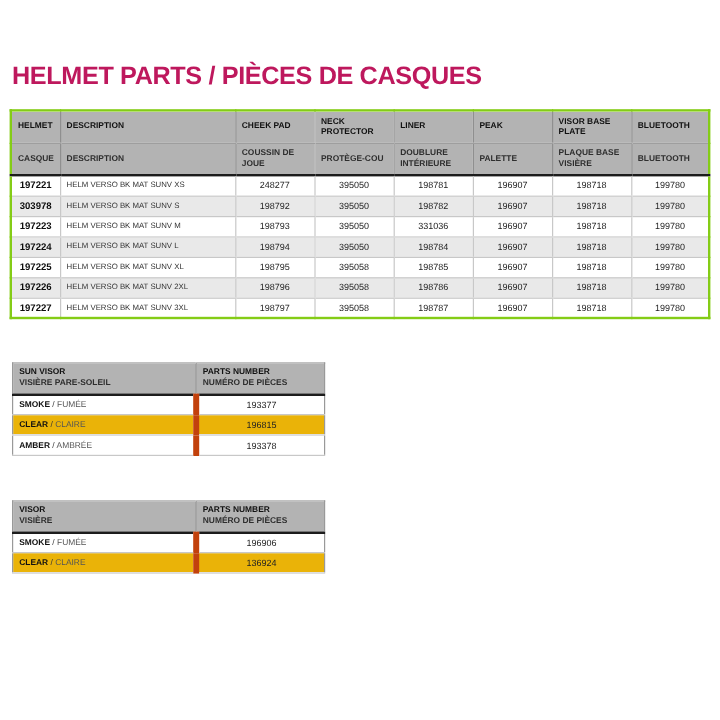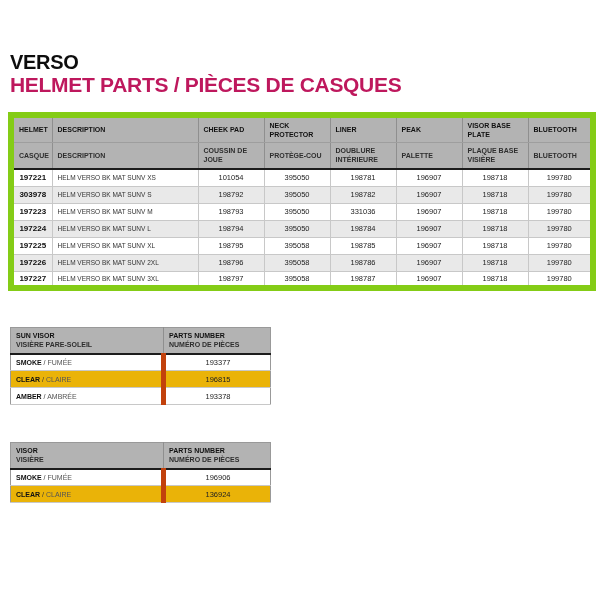--- a/index.html
+++ b/index.html
@@ -19,21 +19,21 @@
   .heading {
     font-size: 21px; line-height: 23px; font-weight: 800;
     letter-spacing: -0.3px; color: #be185d;
   }
 
   
   table { border-collapse: collapse; table-layout: fixed; }
   th, td { overflow: hidden; }
 
   
-  .main-table { width: 582px; margin-left: -2px; border: 6px solid #84cc16; }
+  .main-table { width: 582px; margin-left: -2px; border: 2px solid #84cc16; }
   .main-table thead th {
     background: #b3b3b3;
     font-size: 7px; line-height: 9px; font-weight: bold;
     text-align: left; vertical-align: middle;
     padding: 2px 3px 2px 5px;
     height: 27px;
     border-left: 1px solid #8f8f8f;
     border-bottom: 1px solid #9e9e9e;
     text-transform: uppercase;
     color: #111;
@@ -97,21 +97,20 @@
   col.sw-label { width: 153px; }
   col.sw-num   { width: 107px; }
 
   .sun-visor-wrap { margin-top: 36px; }
   .visor-wrap { margin-top: 37px; }
 </style>
 </head>
 <body>
 
 <div class="title-block">
-  <div class="brand">VERSO</div>
   <div class="heading">HELMET PARTS / PIÈCES DE CASQUES</div>
 </div>
 
 <table class="main-table">
   <colgroup>
     <col class="w-id">
       <col class="w-desc">
     <col class="w-std">
       <col class="w-std">
       <col class="w-std">
@@ -138,21 +137,21 @@
       <th>DOUBLURE INTÉRIEURE</th>
       <th>PALETTE</th>
       <th>PLAQUE BASE VISIÈRE</th>
       <th>BLUETOOTH</th>
     </tr>
   </thead>
   <tbody>
       <tr>
         <td class="c-id">197221</td>
         <td class="c-desc">HELM VERSO BK MAT SUNV XS</td>
-        <td class="c-num">101054</td>
+        <td class="c-num">248277</td>
         <td class="c-num">395050</td>
         <td class="c-num">198781</td>
         <td class="c-num">196907</td>
         <td class="c-num">198718</td>
         <td class="c-num">199780</td>
       </tr>
       <tr class="alt">
         <td class="c-id">303978</td>
         <td class="c-desc">HELM VERSO BK MAT SUNV S</td>
         <td class="c-num">198792</td>

